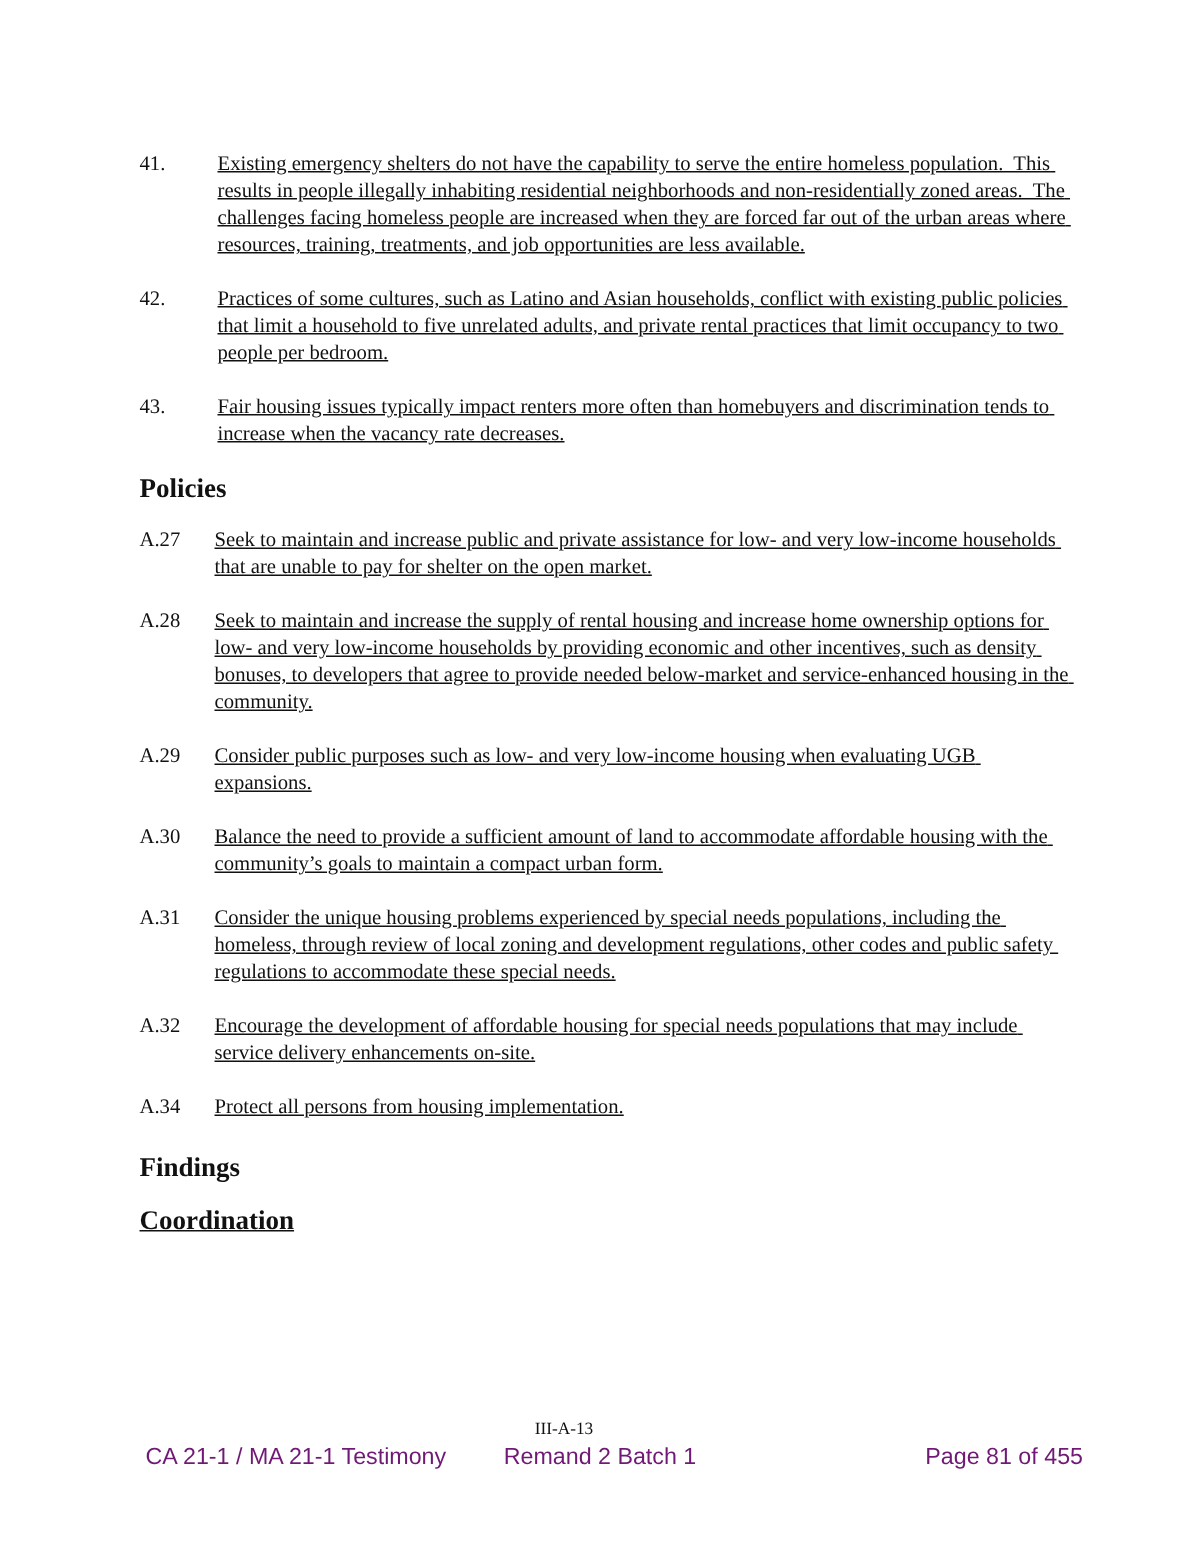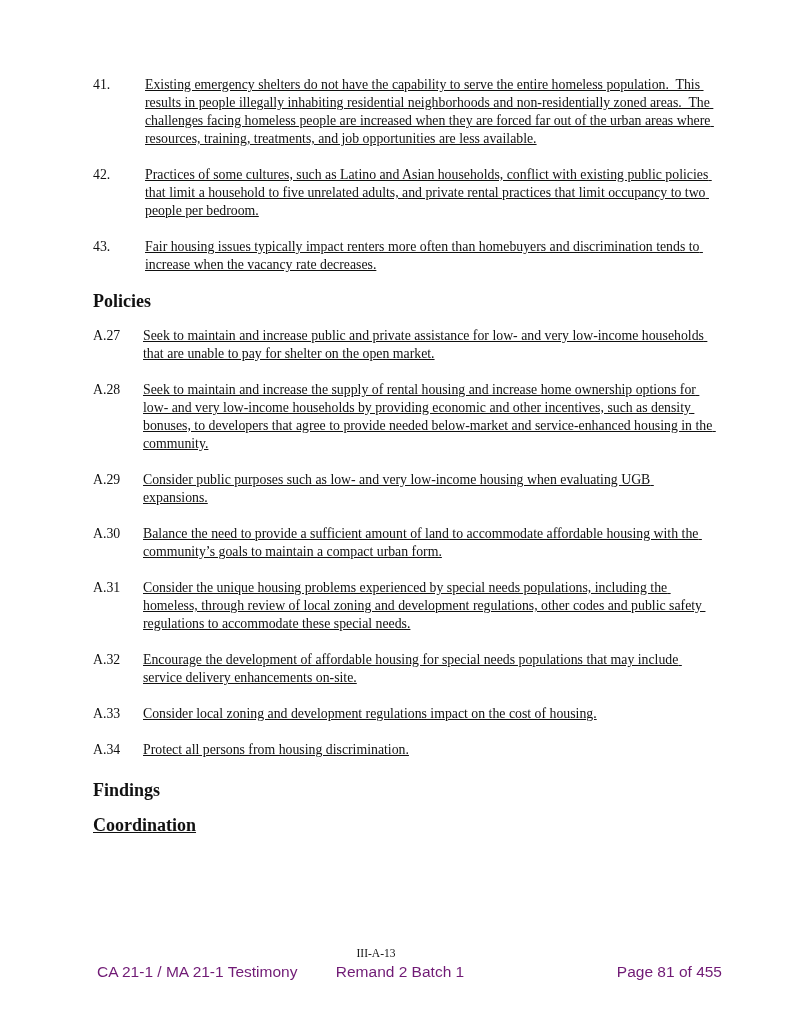--- a/index.html
+++ b/index.html
@@ -8,21 +8,21 @@
     width: 800px;
     height: 1035px;
     margin: 0 auto;
     background: #ffffff;
     font-family: "Liberation Serif", "DejaVu Serif", serif;
     color: #111111;
     overflow: hidden;
   }
   .content {
     position: absolute;
-    top: 76px;
+    top: 100px;
     left: 93px;
     width: 620px;
     font-size: 13.8px;
     line-height: 18px;
   }
   .item {
     display: flex;
     margin: 0 0 18px 0;
   }
   .item .num {
@@ -116,26 +116,22 @@
       </div>
       <div class="item">
         <span class="policy-num">A.31</span>
         <p>Consider the unique housing problems experienced by special needs populations, including the homeless, through review of local zoning and development regulations, other codes and public safety regulations to accommodate these special needs.</p>
       </div>
       <div class="item">
         <span class="policy-num">A.32</span>
         <p>Encourage the development of affordable housing for special needs populations that may include service delivery enhancements on-site.</p>
       </div>
       <div class="item">
-        <span class="policy-num">A.33</span>
-        <p>Consider local zoning and development regulations impact on the cost of housing.</p>
-      </div>
-      <div class="item">
         <span class="policy-num">A.34</span>
-        <p>Protect all persons from housing discrimination.</p>
+        <p>Protect all persons from housing implementation.</p>
       </div>
     </section>
 
     <div class="spacer-sm"></div>
 
     <h3 class="doc-heading">Findings</h3>
 
     <h3 class="doc-heading underlined">Coordination</h3>
 
 

